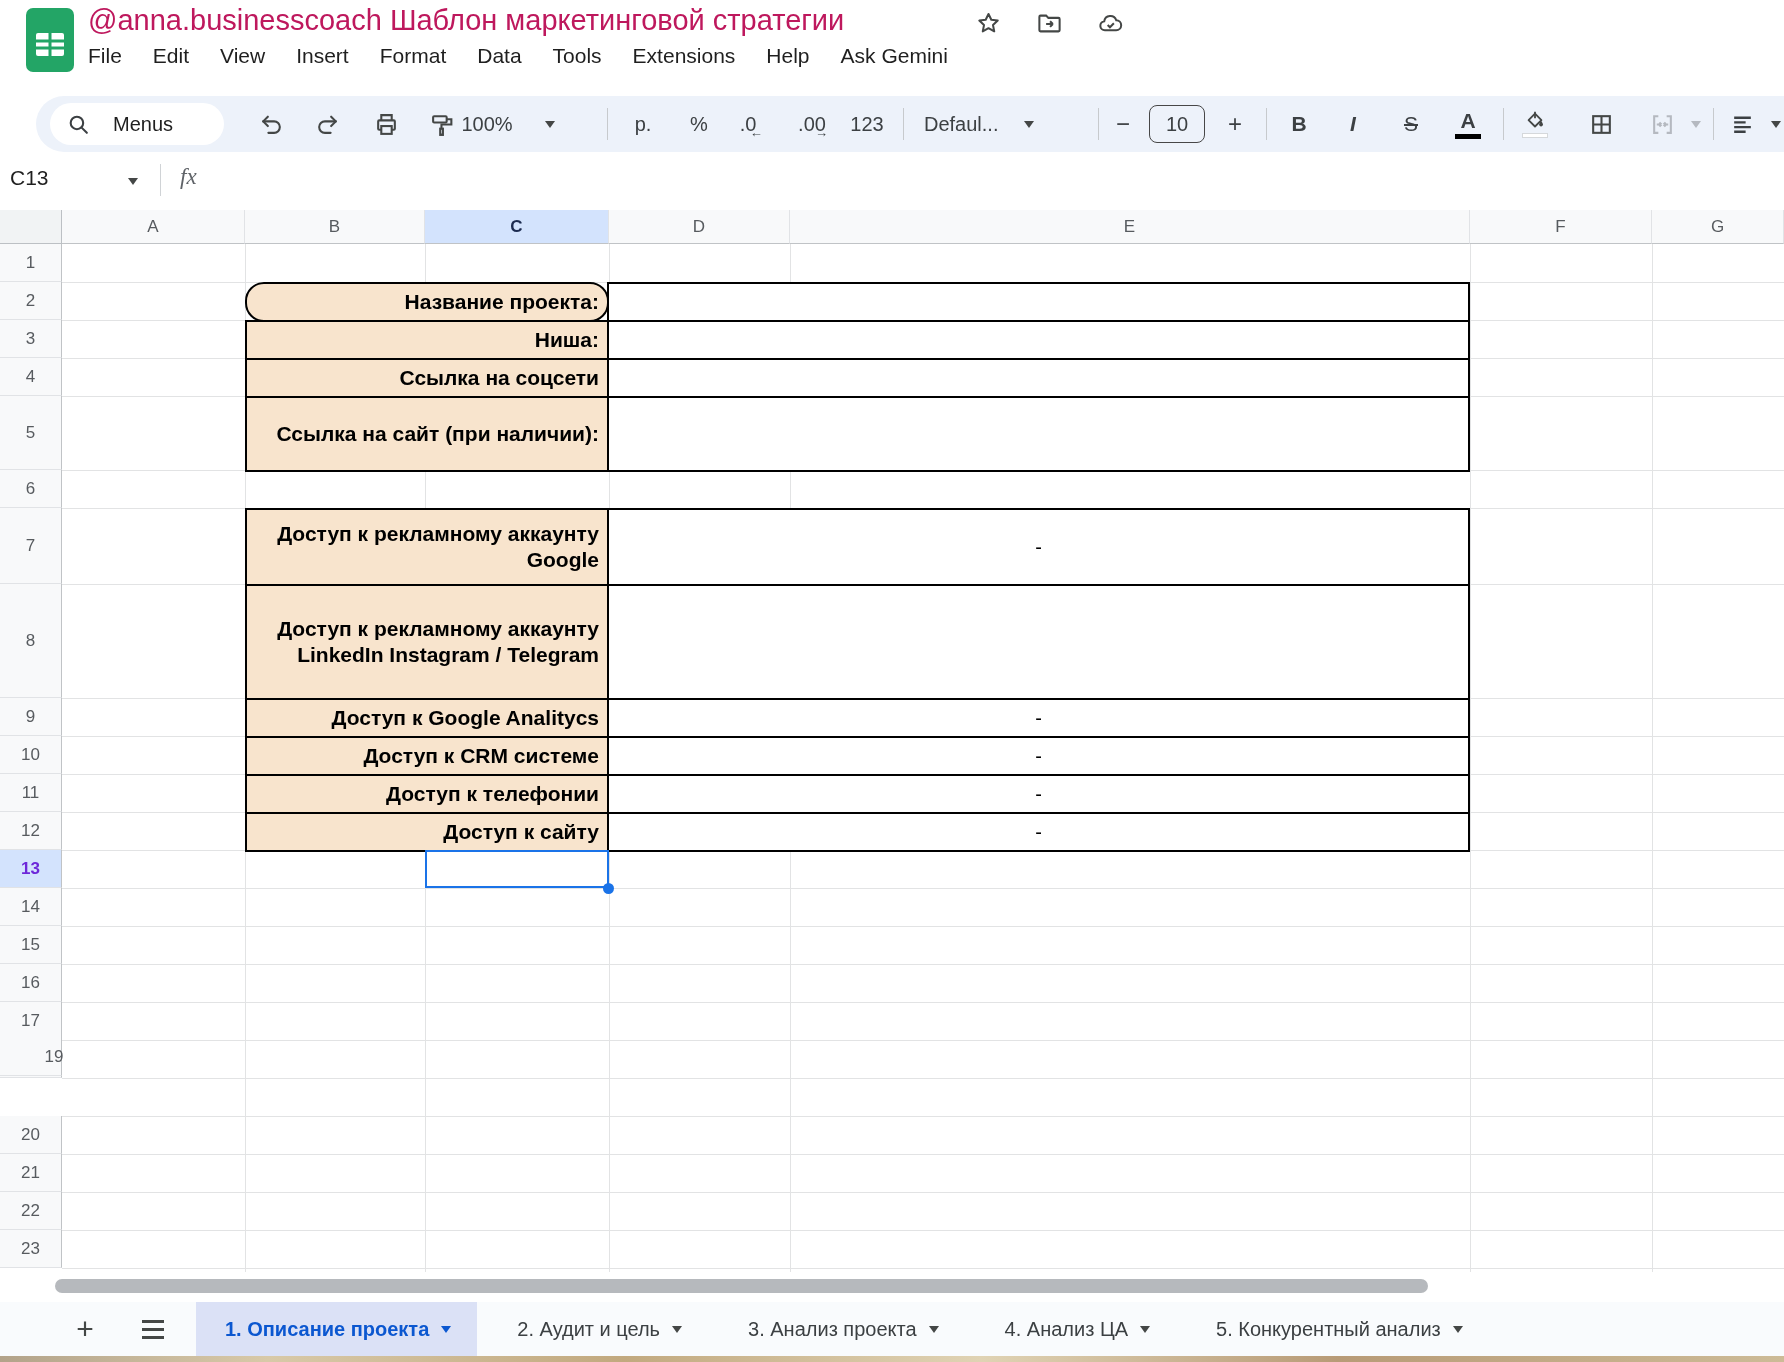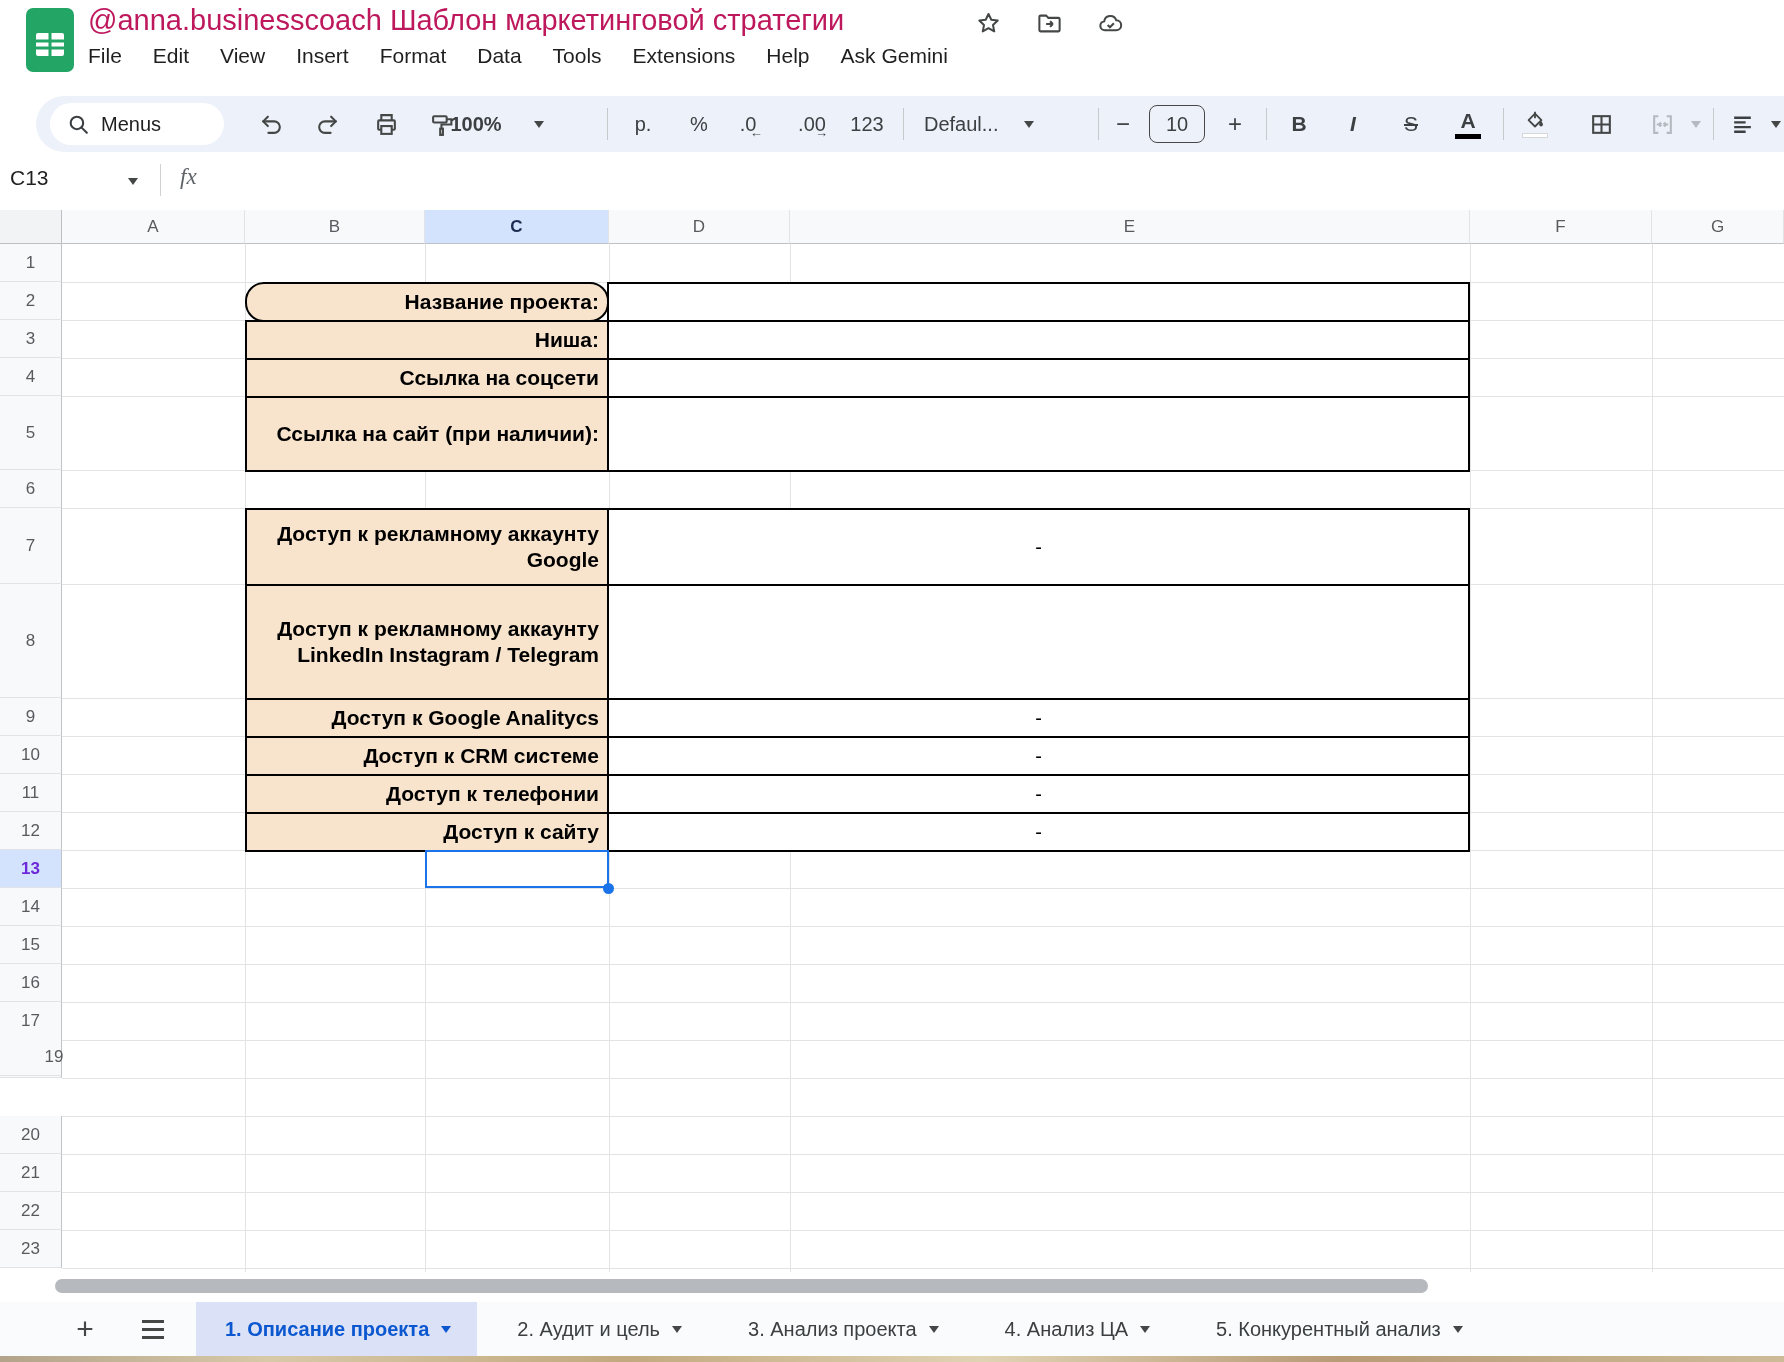--- a/index.html
+++ b/index.html
@@ -11,21 +11,21 @@
   #doc-title{position:absolute;left:88px;top:4px;font-size:29px;color:#be185d;white-space:nowrap;}
   .tb-ico{position:absolute;top:10px;width:27px;height:27px;}
   #star-ico{left:975px;} #folder-ico{left:1036px;} #cloud-ico{left:1097px;}
   #menubar{position:absolute;left:88px;top:44px;display:flex;gap:31px;font-size:21px;color:#1f1f1f;}
   .menu-item{cursor:default;}
   
   #toolbar{position:absolute;left:36px;top:96px;width:1748px;height:56px;background:var(--toolbar-bg);
            border-radius:28px 0 0 28px;overflow:hidden;}
   .t-item{position:absolute;top:0;height:56px;display:flex;align-items:center;justify-content:center;color:#3c4043;}
   #menus-pill{left:14px;top:7px;height:42px;width:174px;background:#fff;border-radius:21px;display:flex;
-              align-items:center;gap:10px;padding-left:16px;box-sizing:border-box;position:absolute;}
+              align-items:center;gap:22px;padding-left:16px;box-sizing:border-box;position:absolute;}
   #menus-pill span{font-size:20px;color:#1f1f1f;}
   .icon24{width:25px;height:25px;display:block;}
   .t-divider{position:absolute;top:12px;width:1px;height:32px;background:#c7cacd;}
   .caret{width:0;height:0;border-left:5.5px solid transparent;border-right:5.5px solid transparent;
          border-top:7px solid #444746;display:inline-block;}
   .caret.gray{border-top-color:#b5b9c0;}
   .t-text{font-size:20px;color:#3c4043;}
   .numfmt{position:relative;font-size:20px;color:#3c4043;}
   .numfmt .arr{position:absolute;font-size:13px;bottom:-4px;}
   #dec-dec .arr{left:10px;} #dec-inc .arr{right:-2px;}
@@ -147,21 +147,21 @@
           <rect x="7" y="13.5" width="10" height="7.5" fill="#edf2fa"></rect>
       </svg>
     </div>
     <div class="t-item" style="left:386px;width:40px;">
       <svg class="icon24" viewBox="0 0 24 24" fill="none" stroke="#444746" stroke-width="2">
         <rect x="3" y="4" width="13" height="6" rx="1"></rect>
           <path d="M16 7h4.5v5H11v4"></path>
           <rect x="9.8" y="16" width="2.6" height="6"></rect>
       </svg>
     </div>
-    <div class="t-item" style="left:417px;width:88px;gap:32px;font-weight:bold;">
+    <div class="t-item" style="left:428px;width:88px;gap:32px;">
       <span class="t-text">100%</span>
       <span class="caret"></span>
     </div>
     <div class="t-divider" style="left:571px;"></div>
     <div class="t-item" style="left:585px;width:44px;">
       <span class="t-text">p.</span>
     </div>
     <div class="t-item" style="left:641px;width:44px;">
       <span class="t-text">%</span>
     </div>

